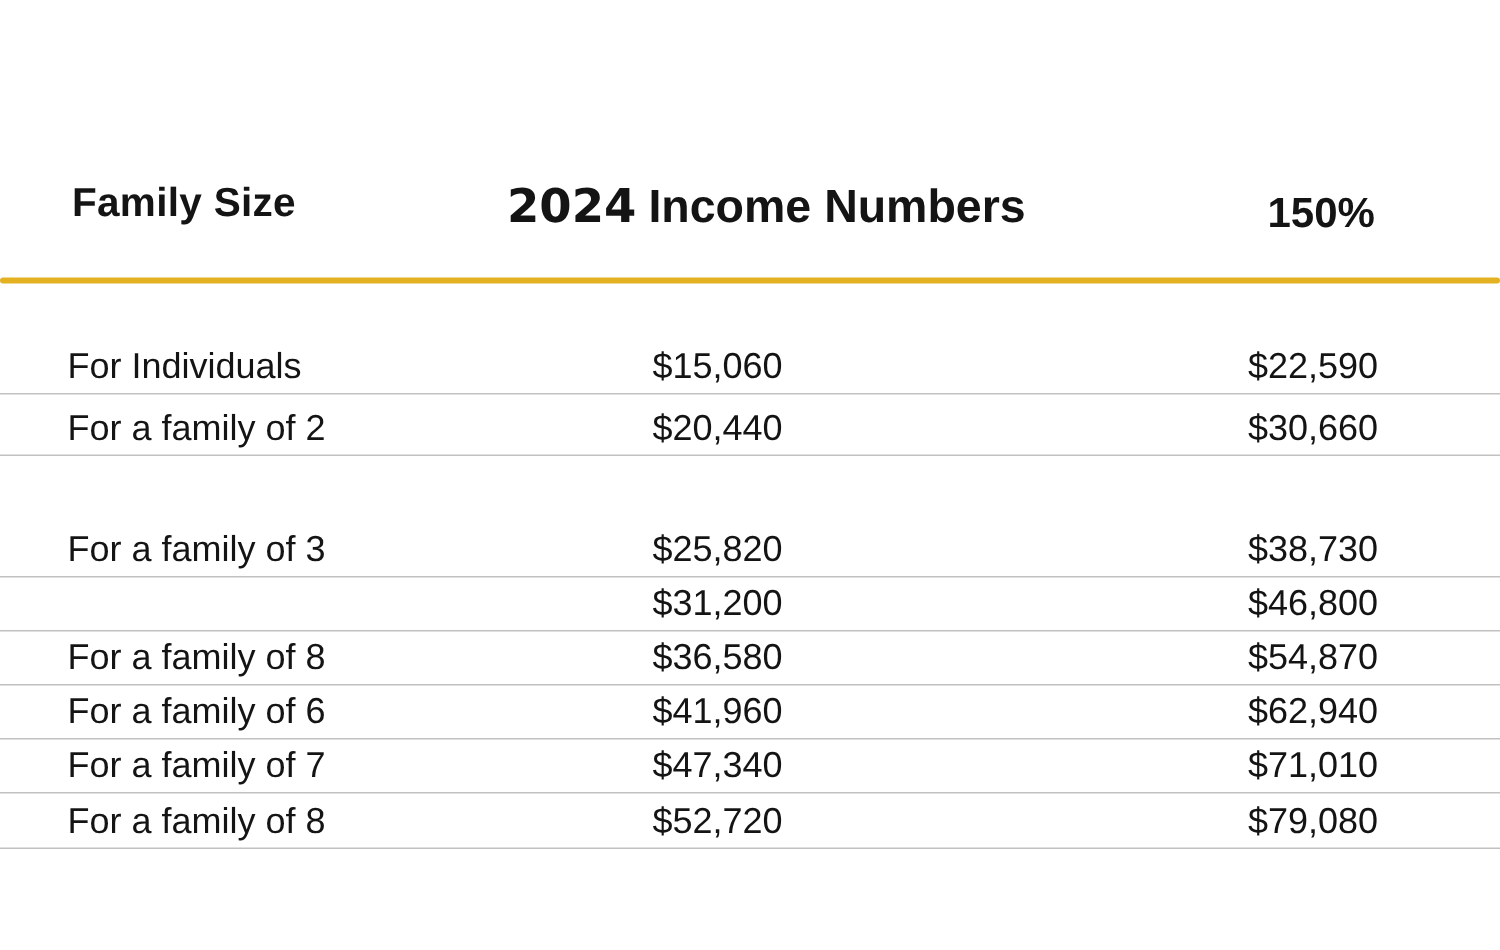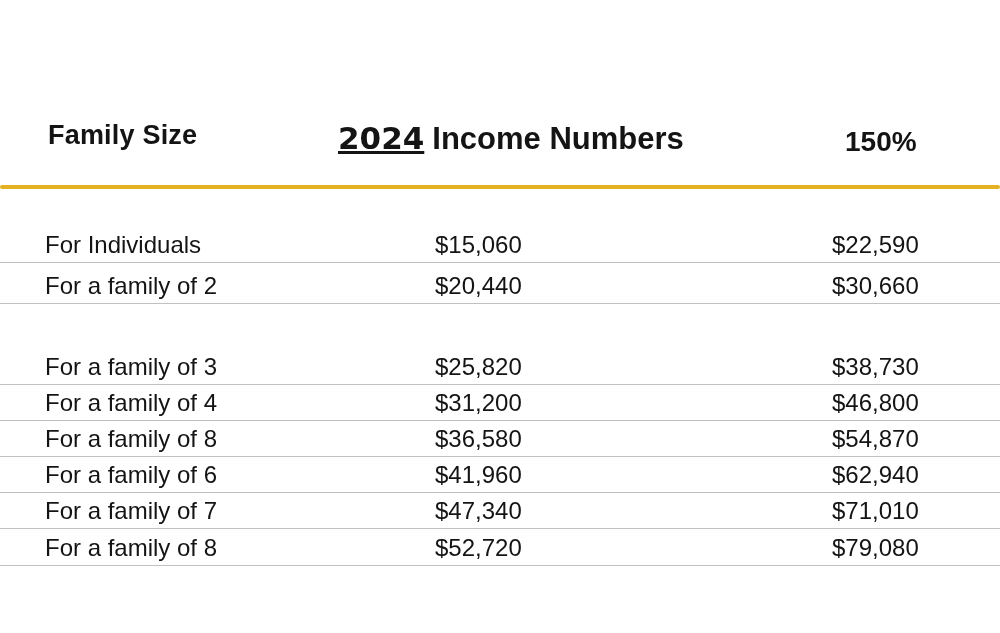--- a/index.html
+++ b/index.html
@@ -30,21 +30,20 @@
     position: absolute;
     left: 338px;
     top: 120px;
     font-size: 31px;
     font-weight: 700;
     white-space: nowrap;
   }
   .hdr-income .year {
     font-family: "DejaVu Sans", sans-serif; 
     margin-right: 8px;
-    text-decoration: underline;
   }
   .hdr-150 {
     position: absolute;
     left: 845px;
     top: 126px;
     font-size: 28px;
     font-weight: 700;
     white-space: nowrap;
   }
   
@@ -115,21 +114,20 @@
       <span class="c3">$30,660</span>
     </div>
 
     <div class="row h35">
       <span class="c1">For a family of 3</span>
       <span class="c2">$25,820</span>
       <span class="c3">$38,730</span>
     </div>
 
     <div class="row h36">
-      <span class="c1">For a family of 4</span>
       <span class="c2">$31,200</span>
       <span class="c3">$46,800</span>
     </div>
 
     <div class="row h36">
       <span class="c1">For a family of 8</span>
       <span class="c2">$36,580</span>
       <span class="c3">$54,870</span>
     </div>
 

